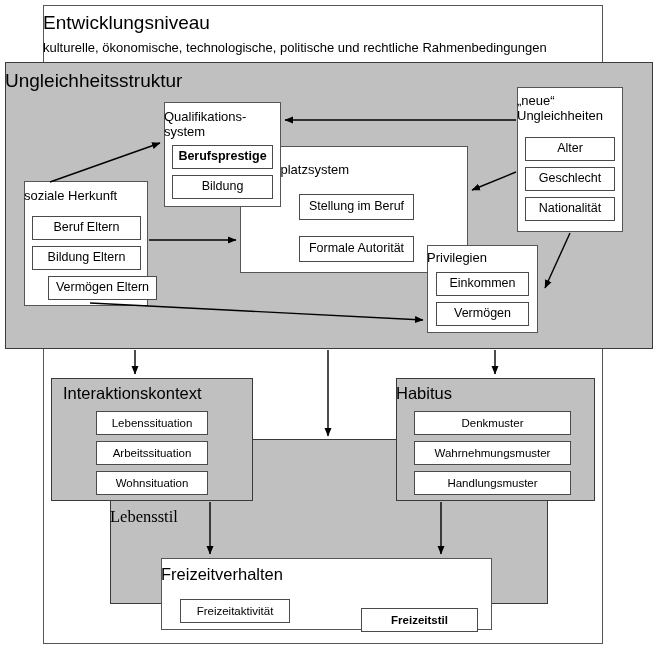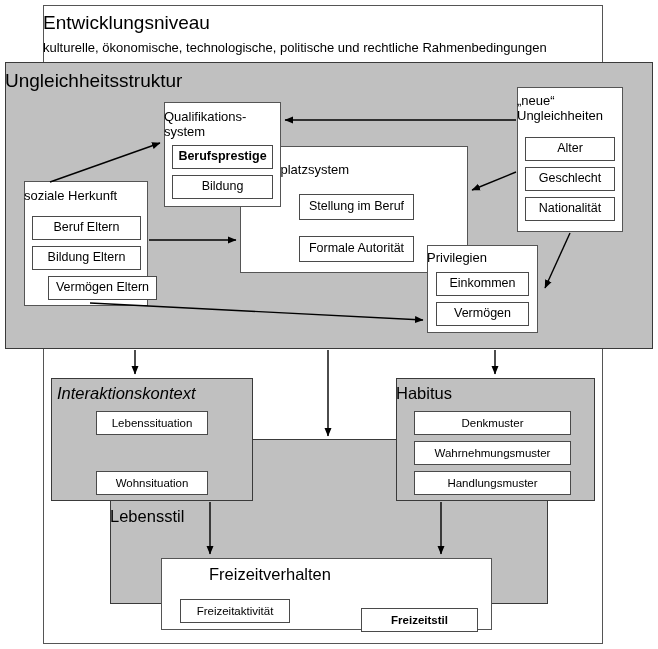--- a/index.html
+++ b/index.html
@@ -39,21 +39,21 @@
   <div class="node shell-white" style="left:43px;top:5px;width:560px;height:639px;"></div>
 
   <div class="title t-hdr1" style="left:43px;width:560px;top:12px;">Entwicklungsniveau</div>
 
   <div class="title t-sub" style="left:43px;width:560px;top:40px;">kulturelle, ökonomische, technologische, politische und rechtliche Rahmenbedingungen</div>
 
   <div class="node plain-gray" style="left:110px;top:439px;width:438px;height:165px;border-top:1px solid #3a3a3a;
               border-left:1px solid #3a3a3a;border-right:1px solid #3a3a3a;
               border-bottom:1px solid #3a3a3a;"></div>
 
-  <div class="title t-hdr3" style="left:110px;width:438px;top:507px;">Lebensstil</div>
+  <div class="title t-hdr3" style="left:110px;width:438px;top:507px;font-family:Liberation Serif, serif;">Lebensstil</div>
 
   <div class="node shell-gray" style="left:5px;top:62px;width:648px;height:287px;"></div>
 
   <div class="title t-hdr1" style="left:5px;width:648px;top:70px;">Ungleichheitsstruktur</div>
 
   <div class="node shell-white" style="left:240px;top:146px;width:228px;height:127px;"></div>
   <div class="title t-sub" style="left:240px;width:228px;top:162px;">Arbeitsplatzsystem</div>
   <div class="leaf t-leaf" style="left:299px;top:194px;width:115px;height:26px;">Stellung im Beruf</div>
   <div class="leaf t-leaf" style="left:299px;top:236px;width:115px;height:26px;">Formale Autorität</div>
 
@@ -75,32 +75,33 @@
   <div class="leaf t-leaf" style="left:436px;top:302px;width:93px;height:24px;">Vermögen</div>
 
   <div class="node shell-white" style="left:517px;top:87px;width:106px;height:145px;"></div>
   <div class="title t-sub" style="left:517px;width:106px;top:93px;">„neue“</div>
   <div class="title t-sub" style="left:517px;width:106px;top:108px;">Ungleichheiten</div>
   <div class="leaf t-leaf" style="left:525px;top:137px;width:90px;height:24px;">Alter</div>
   <div class="leaf t-leaf" style="left:525px;top:167px;width:90px;height:24px;">Geschlecht</div>
   <div class="leaf t-leaf" style="left:525px;top:197px;width:90px;height:24px;">Nationalität</div>
 
   <div class="node shell-gray" style="left:51px;top:378px;width:202px;height:123px;"></div>
-  <div class="title t-hdr3" style="left:57px;width:243px;top:384px;font-style:italic;">Interaktionskontext</div>
+  <div class="title t-hdr3" style="left:63px;width:243px;top:384px;">Interaktionskontext</div>
   <div class="leaf t-leaf-sm" style="left:96px;top:411px;width:112px;height:24px;">Lebenssituation</div>
+  <div class="leaf t-leaf-sm" style="left:96px;top:441px;width:112px;height:24px;">Arbeitssituation</div>
   <div class="leaf t-leaf-sm" style="left:96px;top:471px;width:112px;height:24px;">Wohnsituation</div>
 
   <div class="node shell-gray" style="left:396px;top:378px;width:199px;height:123px;"></div>
   <div class="title t-hdr3" style="left:396px;width:199px;top:384px;">Habitus</div>
   <div class="leaf t-leaf-sm" style="left:414px;top:411px;width:157px;height:24px;">Denkmuster</div>
   <div class="leaf t-leaf-sm" style="left:414px;top:441px;width:157px;height:24px;">Wahrnehmungsmuster</div>
   <div class="leaf t-leaf-sm" style="left:414px;top:471px;width:157px;height:24px;">Handlungsmuster</div>
 
   <div class="node shell-white" style="left:161px;top:558px;width:331px;height:72px;"></div>
-  <div class="title t-hdr3" style="left:161px;width:331px;top:565px;padding-left:48px;">Freizeitverhalten</div>
+  <div class="title t-hdr3" style="left:161px;width:331px;top:565px;">Freizeitverhalten</div>
   <div class="leaf t-leaf-sm" style="left:180px;top:599px;width:110px;height:24px;">Freizeitaktivität</div>
   <div class="leaf t-leaf-sm" style="left:361px;top:608px;width:117px;height:24px;font-weight:bold;">Freizeitstil</div>
 
   <svg id="wire" viewBox="0 0 658 649">
     <defs>
       <marker id="ah" markerWidth="9" markerHeight="9" refX="8" refY="4.5" orient="auto" markerUnits="userSpaceOnUse">
         <path d="M0,1 L8.5,4.5 L0,8 z" fill="#000"></path>
       </marker>
     </defs>
     <g stroke="#000" stroke-width="1.4" fill="none" marker-end="url(#ah)">

